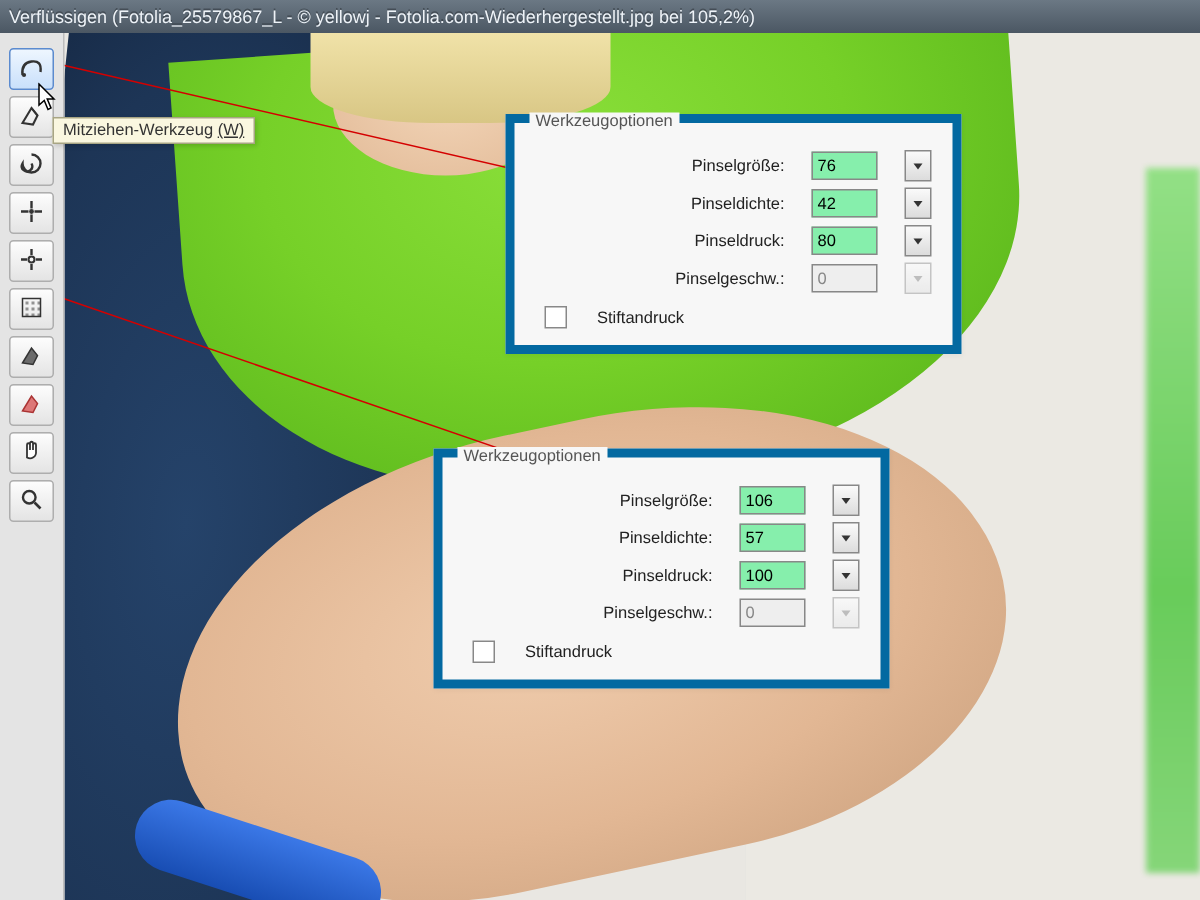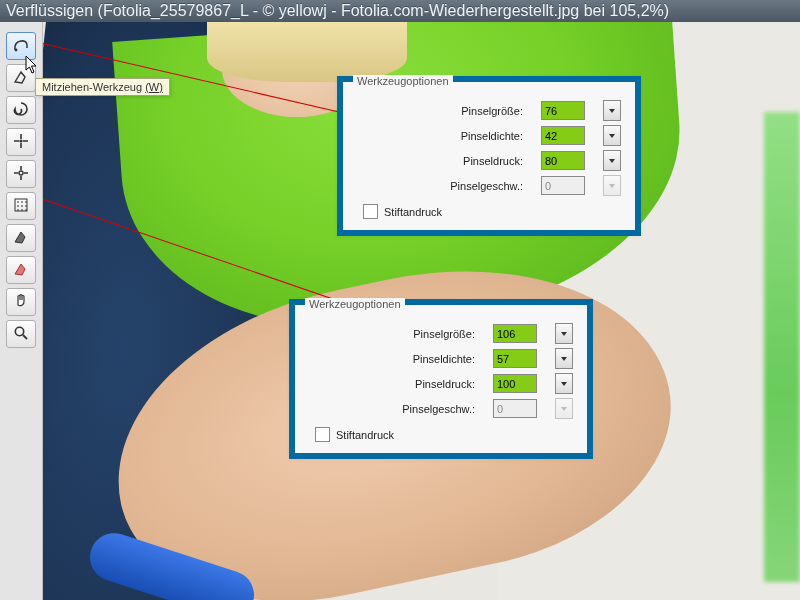--- a/index.html
+++ b/index.html
@@ -15,21 +15,21 @@
   }
   .titlebar {
     position: absolute;
     top: 0; left: 0; right: 0;
     height: 22px;
     background: linear-gradient(#6b7884, #4b5763);
     border-bottom: 1px solid #2c3540;
     color: #eef3f8;
     line-height: 22px;
     padding-left: 6px;
-    font-size: 16px;
+    font-size: 12px;
     text-shadow: 0 -1px 0 rgba(0,0,0,0.3);
   }
   .workspace {
     position: absolute;
     top: 22px; left: 0; right: 0; bottom: 0;
     background: #e8e8e8;
   }
   .canvas {
     position: absolute;
     top: 0; left: 42px; right: 0; bottom: 0;
@@ -183,21 +183,21 @@
   }
   .row label {
     color: #222;
     text-align: right;
     flex: 0 0 auto;
   }
   .numbox {
     width: 36px;
     height: 17px;
     border: 1px solid #888;
-    background: #84cc16;
+    background: #86efac;
     font-size: 11px;
     padding: 0 3px;
     text-align: left;
   }
   .numbox[disabled] {
     background: #eee;
     color: #888;
   }
   .ddbtn {
     width: 16px; height: 19px;
@@ -207,21 +207,21 @@
     align-items: center;
     justify-content: center;
   }
   .ddbtn.disabled {
     opacity: 0.45;
   }
   .ddbtn svg { width: 8px; height: 8px; }
   .check-row {
     display: flex;
     align-items: center;
-    gap: 6px;
+    gap: 20px;
     margin: 8px 0 2px 6px;
   }
   .checkbox {
     width: 13px; height: 13px;
     border: 1px solid #888;
     background: #fff;
   }
 </style>
 </head>
 <body>

